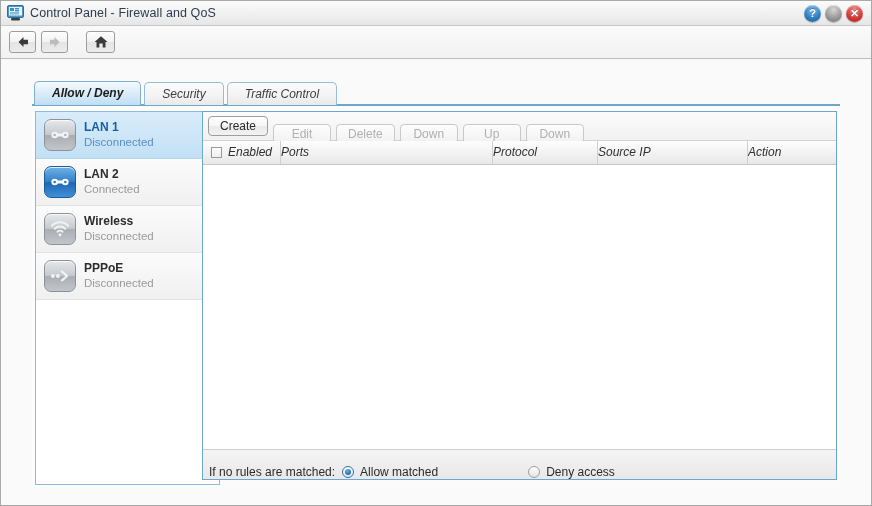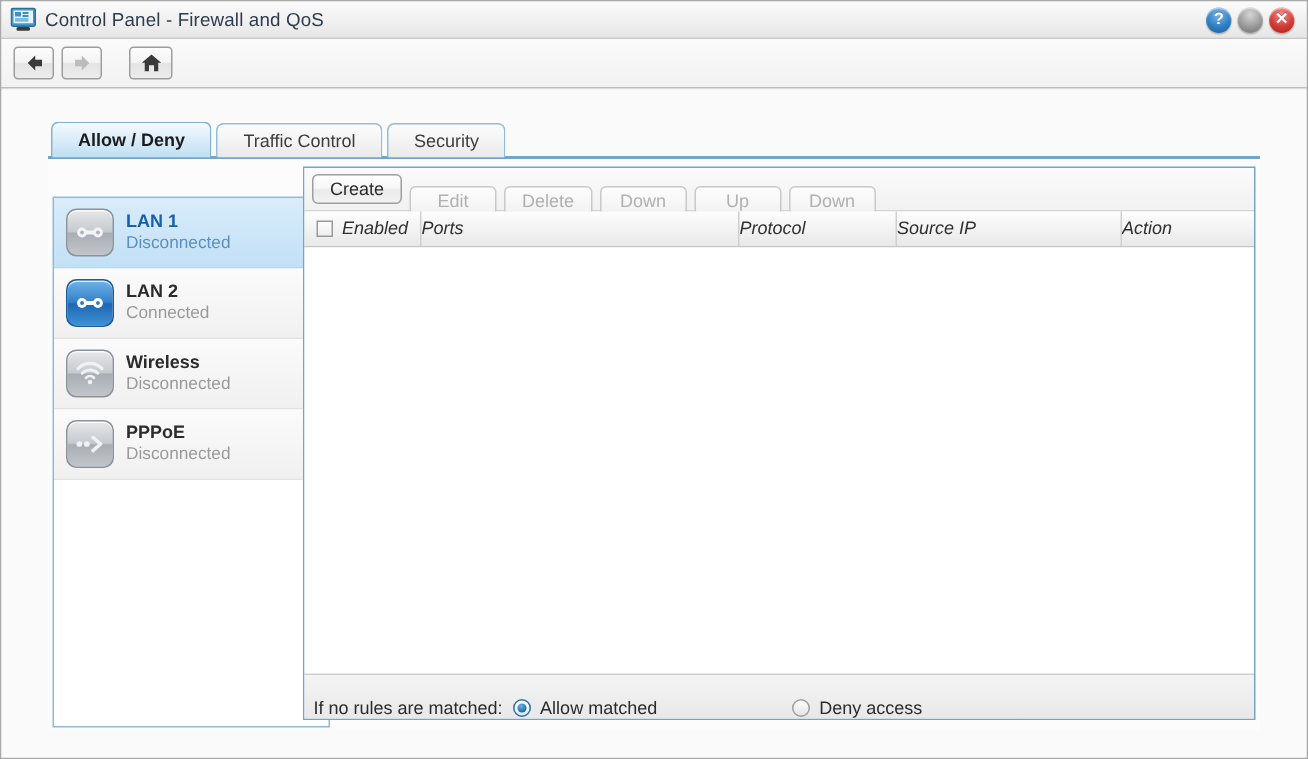--- a/index.html
+++ b/index.html
@@ -123,20 +123,21 @@
     margin-right: 3px;
     line-height: 22px;
     font-size: 12px;
     color: #3d3d3d;
     border: 1px solid #93bdd8;
     border-bottom: none;
     border-radius: 5px 5px 0 0;
     background: linear-gradient(to bottom, #fcfcfc 0%, #f2f2f2 60%, #e9e9e9 100%);
     cursor: pointer;
     white-space: nowrap;
+    font-style: italic;
   }
   .tab.active {
     font-weight: bold;
     color: #1c1c1c;
     border-color: #7fb0d2;
     background: linear-gradient(to bottom, #f4fafe 0%, #dcedf9 45%, #bfdff4 100%);
     height: 24px;
     line-height: 23px;
   }
 
@@ -150,21 +151,20 @@
 
   
   #sidebar {
     position: absolute;
     left: 3px; top: 5px;
     width: 185px; bottom: 2px;
     box-sizing: border-box;
     background: #ffffff;
     border: 1px solid #8fb9d6;
     overflow: hidden;
-    margin-top: 20px;
   }
   .iface {
     display: flex;
     align-items: center;
     height: 47px;
     box-sizing: border-box;
     padding-left: 8px;
     border-bottom: 1px solid #e2e2e2;
     background: linear-gradient(to bottom, #fbfbfb 0%, #f0f0f0 100%);
     cursor: pointer;
@@ -375,22 +375,22 @@
       <svg width="15" height="13" viewBox="0 0 15 13">
         <path d="M7.5 0.8 L14 6.4 L12 6.4 L12 12 L9.2 12 L9.2 8 L5.8 8 L5.8 12 L3 12 L3 6.4 L1 6.4 Z" fill="#3a3a3a"></path>
       </svg>
     </span>
   </div>
 
   <div id="body-area">
 
     <div id="tabs">
       <div class="tab active">Allow / Deny</div>
+      <div class="tab">Security</div>
       <div class="tab">Traffic Control</div>
-      <div class="tab">Security</div>
     </div>
 
     <div id="content">
 
       <div id="sidebar">
 
         <div class="iface selected">
           <span class="ifico">
             <svg width="19" height="10" viewBox="0 0 19 10">
               <rect x="4" y="3.6" width="11" height="2.8" rx="1.2" fill="#f2f4f6"></rect>

